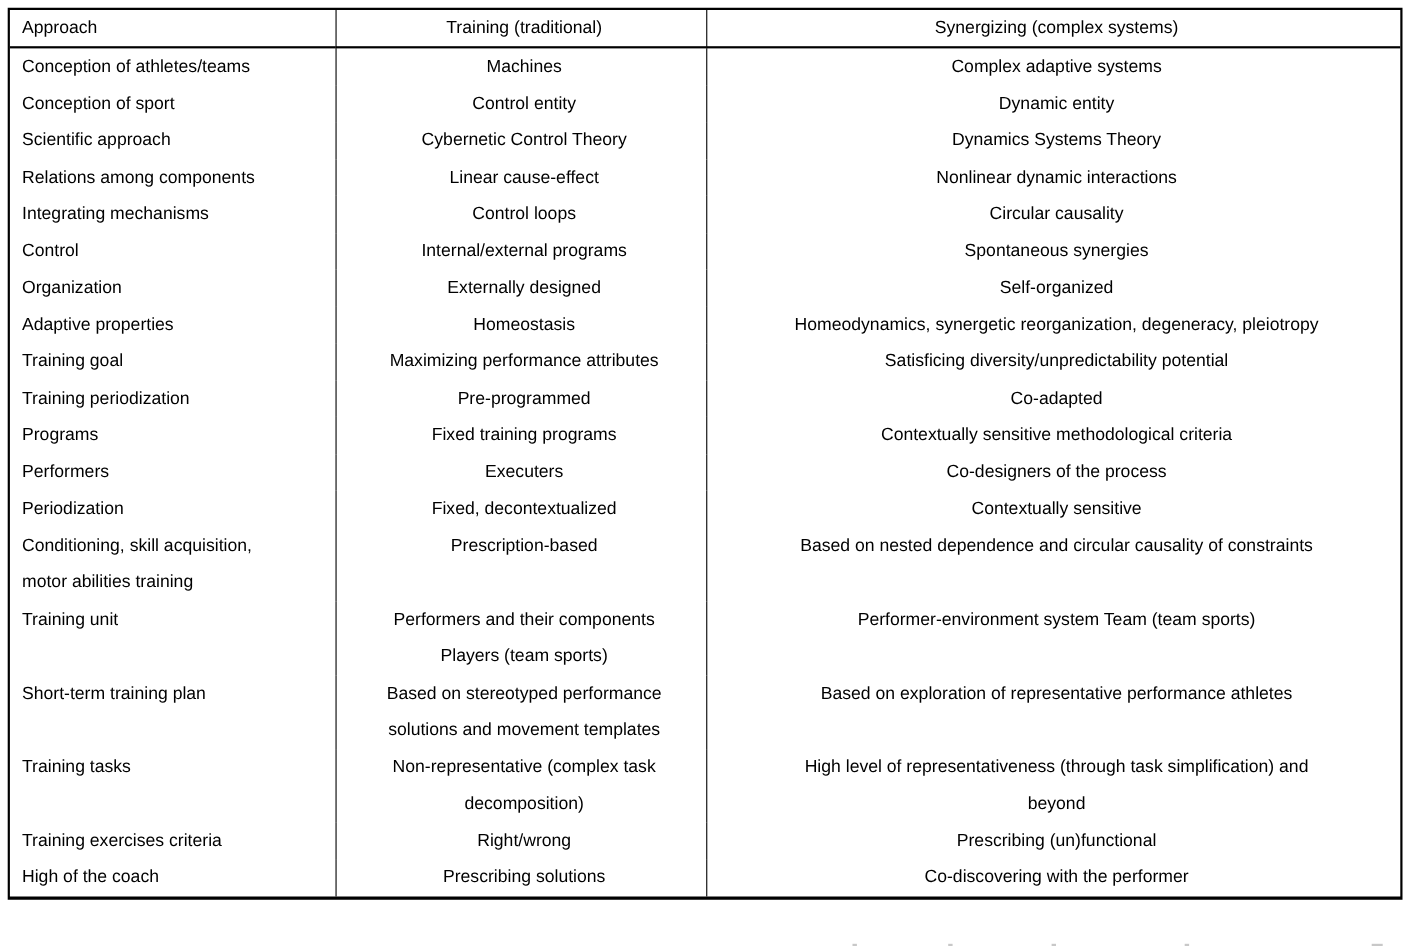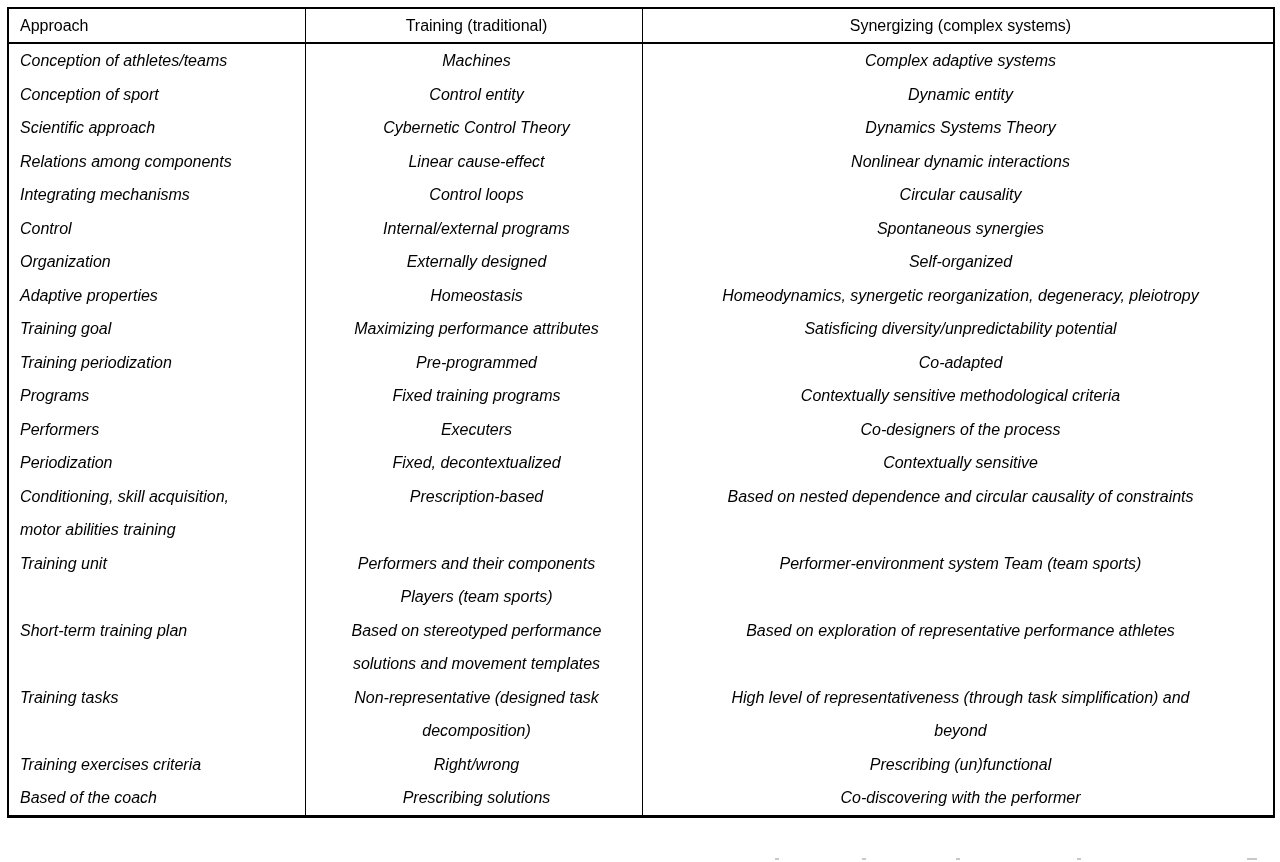--- a/index.html
+++ b/index.html
@@ -39,21 +39,20 @@
     padding: 0 6px 0 11px;
     white-space: pre-line;
     overflow: hidden;
   }
   th {
     line-height: 33px;
     border-bottom: 2px solid #000000;
   }
   td {
     line-height: 33.5px;
-    font-style: italic;
   }
   th + th, td + td {
     border-left: 1.5px solid #000000;
     text-align: center;
   }
   
   .artifacts span {
     position: absolute;
     top: 858px;
     height: 2px;
@@ -163,32 +162,32 @@
     <td>Performer-environment system Team (team sports)</td>
   </tr>
         <tr>
     <td>Short-term training plan</td>
     <td>Based on stereotyped performance
 solutions and movement templates</td>
     <td>Based on exploration of representative performance athletes</td>
   </tr>
         <tr>
     <td>Training tasks</td>
-    <td>Non-representative (designed task
+    <td>Non-representative (complex task
 decomposition)</td>
     <td>High level of representativeness (through task simplification) and
 beyond</td>
   </tr>
         <tr>
     <td>Training exercises criteria</td>
     <td>Right/wrong</td>
     <td>Prescribing (un)functional</td>
   </tr>
         <tr>
-    <td>Based of the coach</td>
+    <td>High of the coach</td>
     <td>Prescribing solutions</td>
     <td>Co-discovering with the performer</td>
   </tr>
       </tbody>
   </table>
 
   <div class="artifacts">
     <span></span>
     <span></span>
     <span></span>

